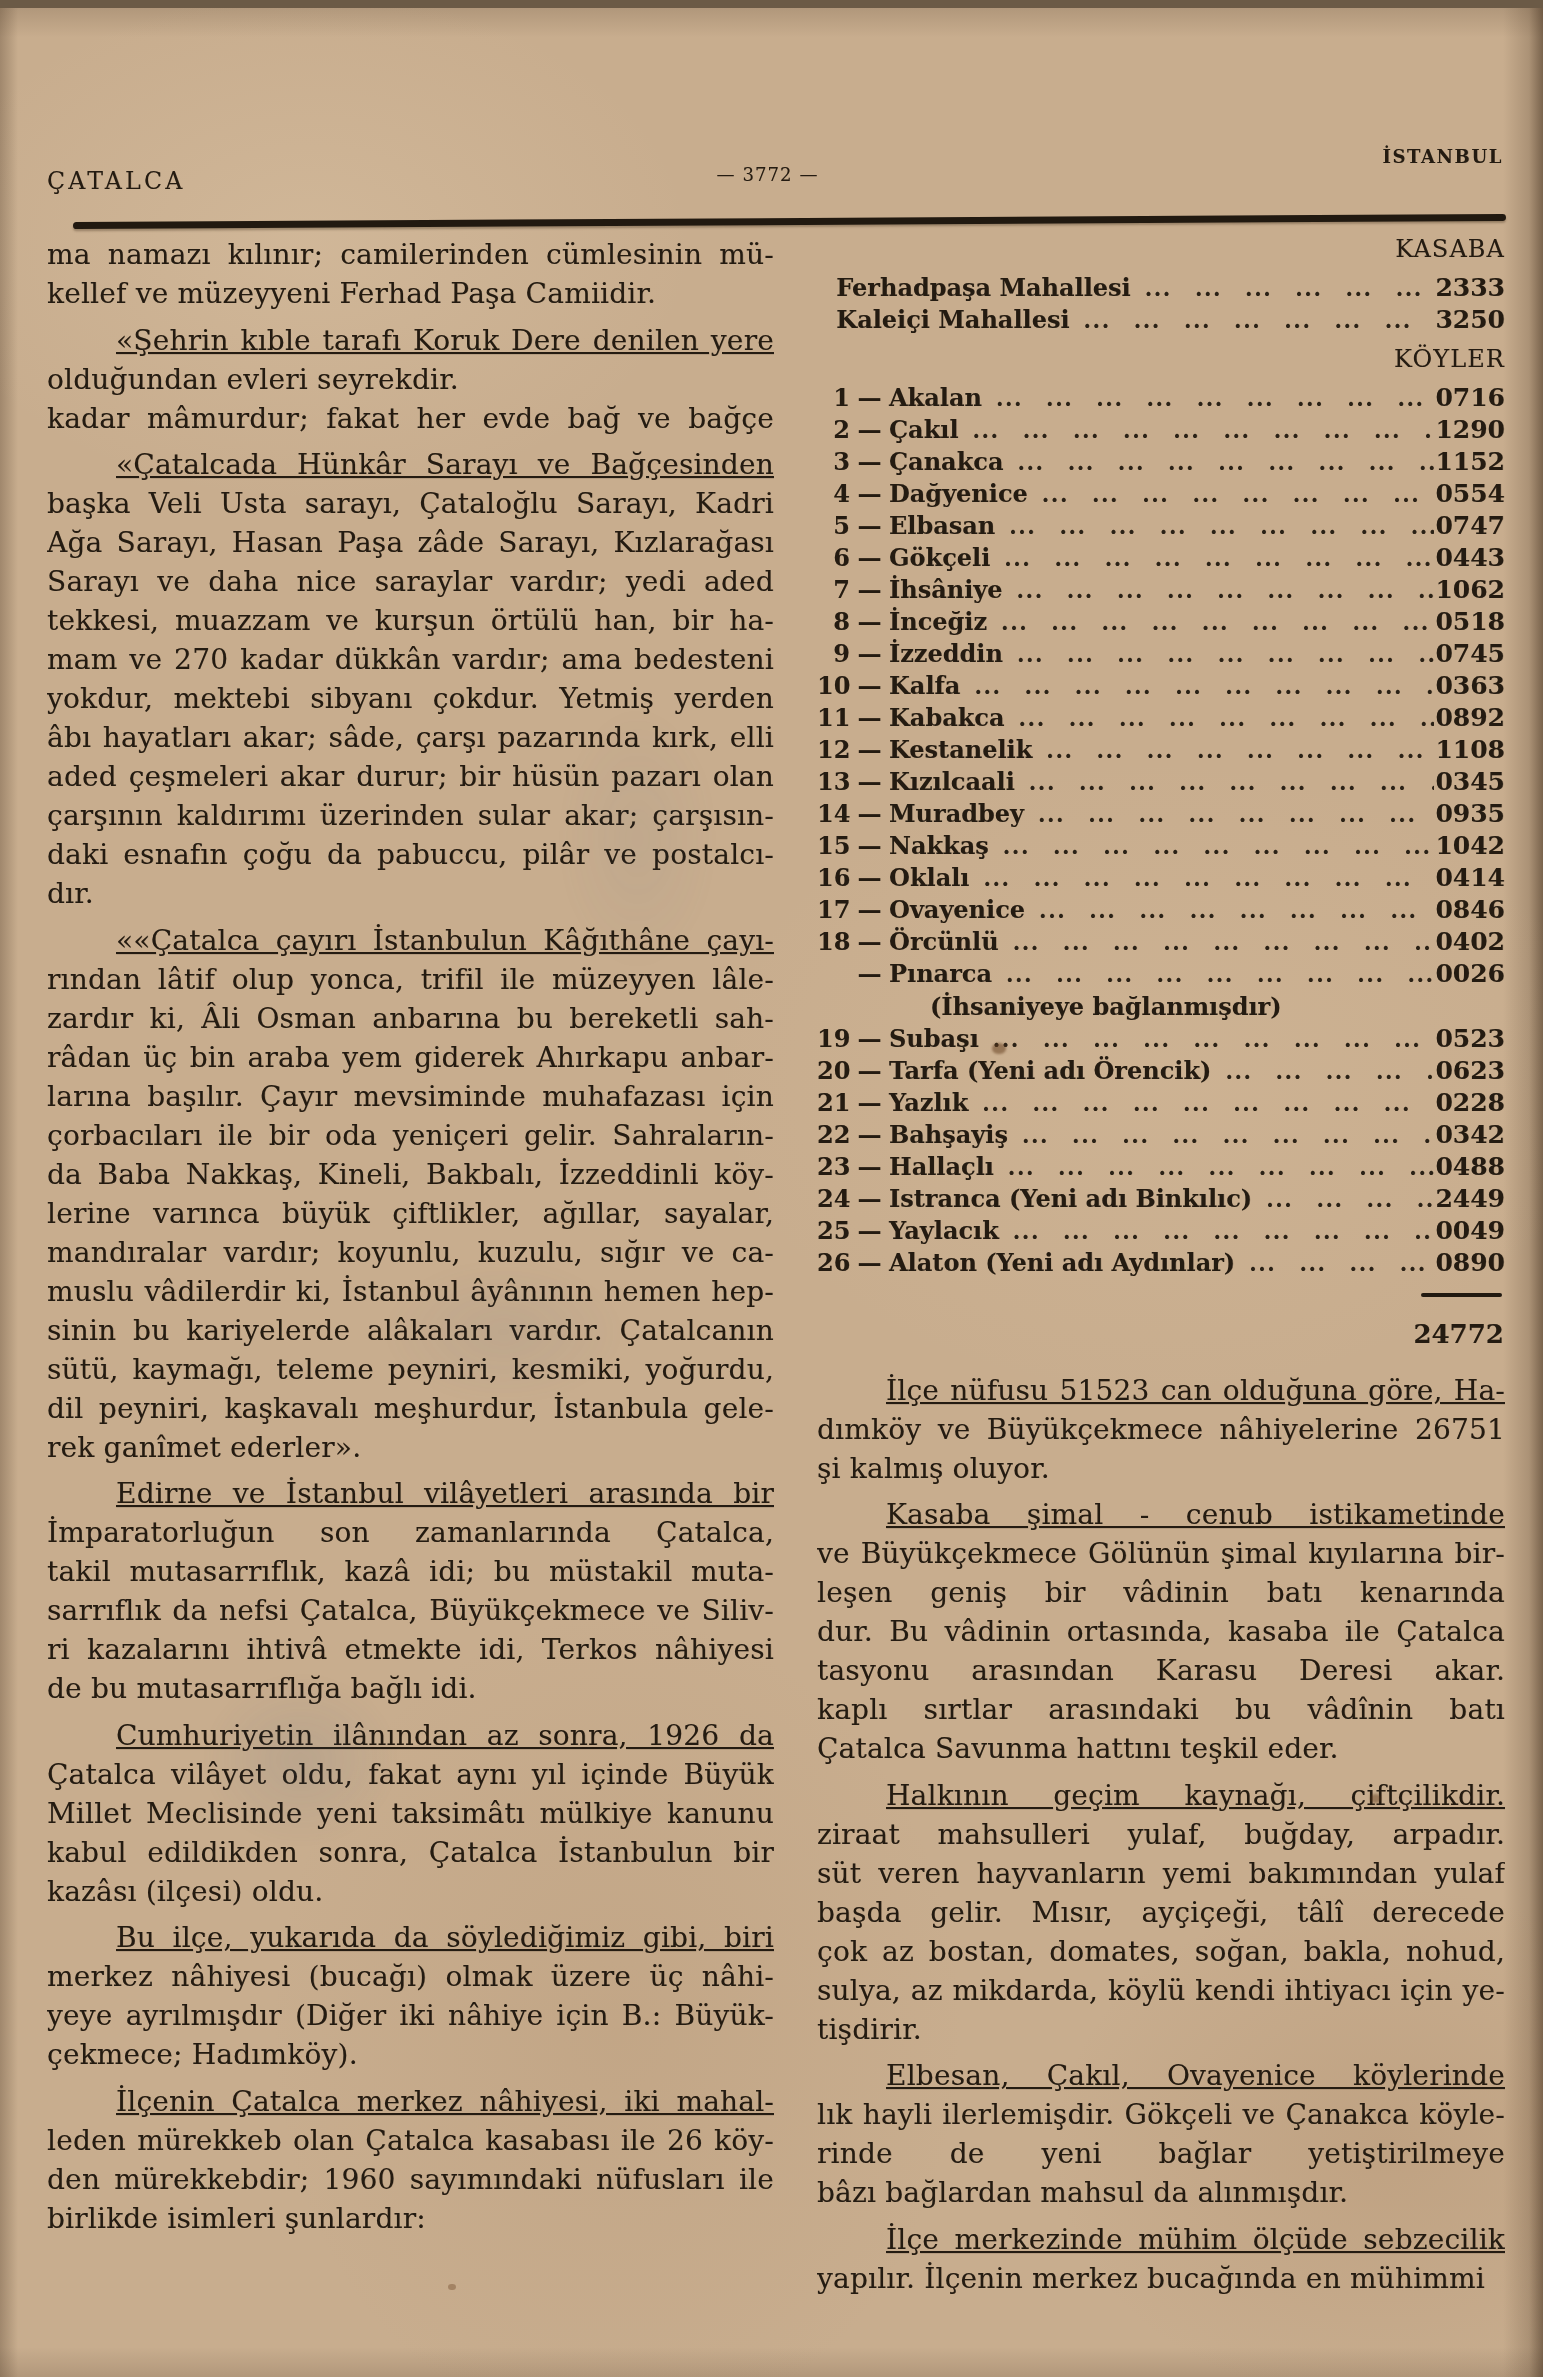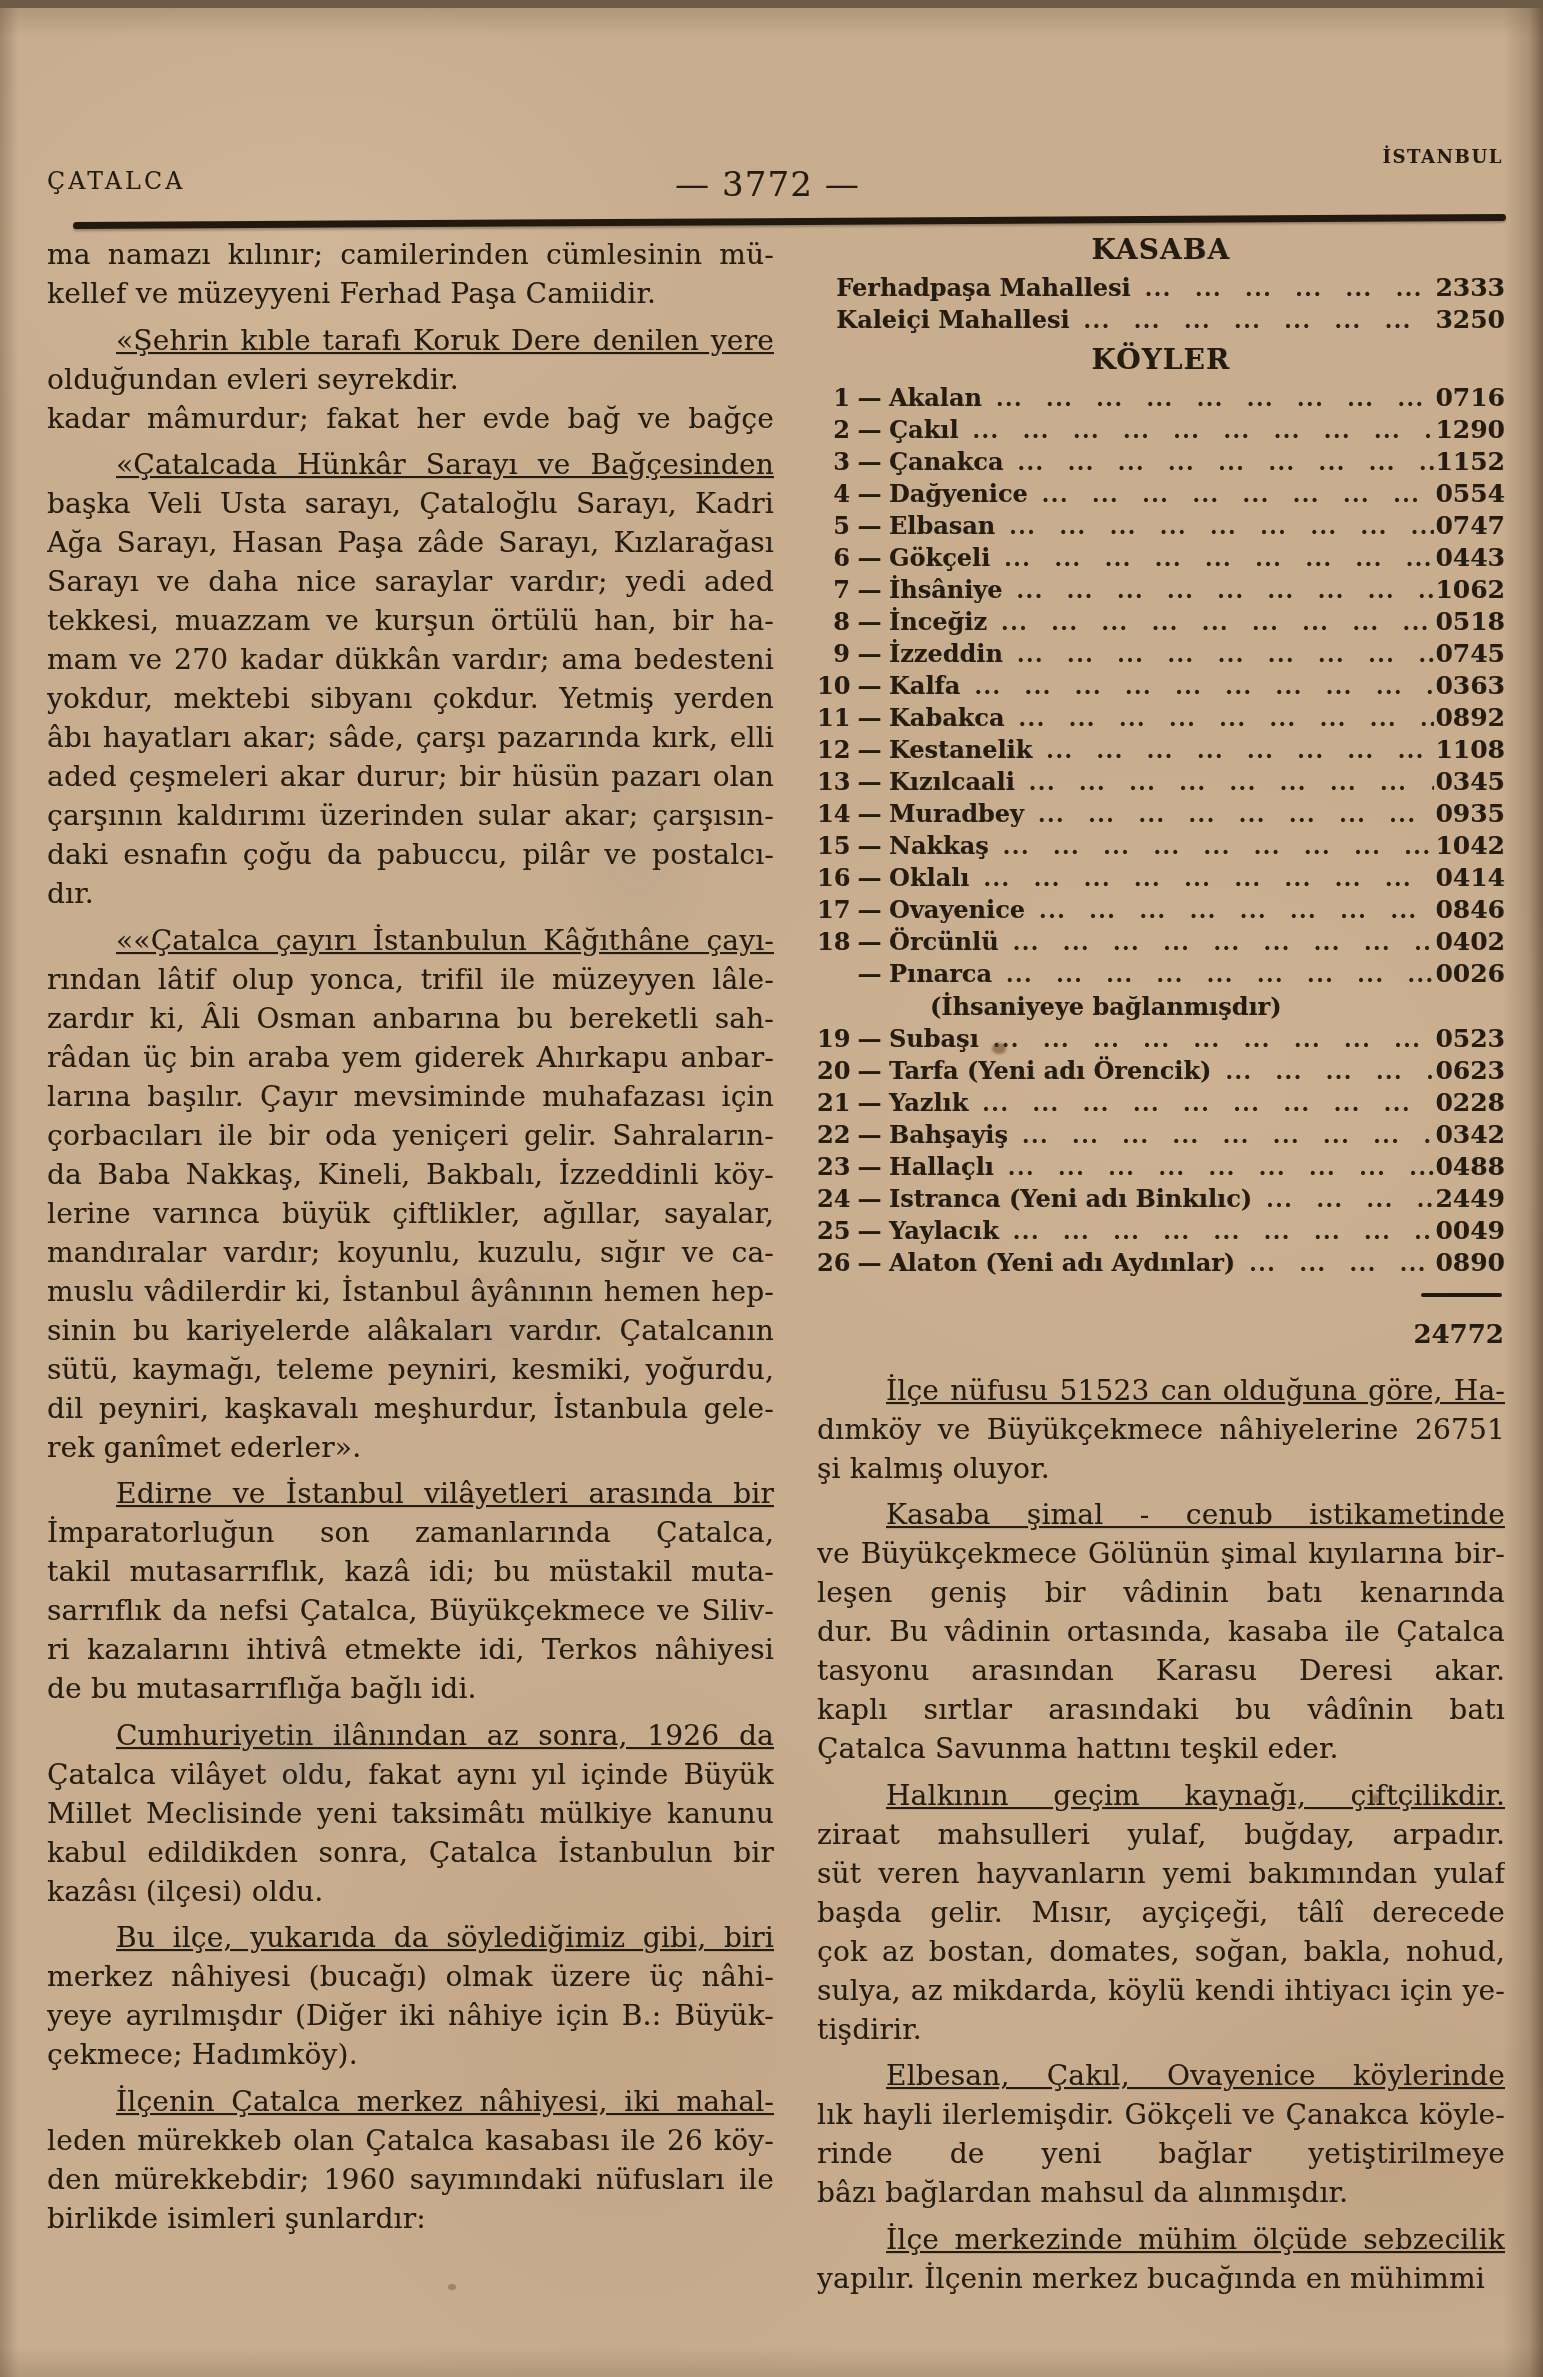--- a/index.html
+++ b/index.html
@@ -18,21 +18,21 @@
       linear-gradient(to left,  rgba(56,38,22,0.55) 0px, rgba(56,38,22,0.20) 14px, rgba(56,38,22,0) 40px),
       linear-gradient(to right, rgba(56,38,22,0.28) 0px, rgba(56,38,22,0) 18px),
       linear-gradient(to top,   rgba(56,38,22,0.20) 0px, rgba(56,38,22,0) 38px),
       linear-gradient(to bottom,rgba(56,38,22,0.16) 0px, rgba(56,38,22,0) 29.5px),
       #c8ad8e;
     text-shadow:0.3px 0.4px 0.5px rgba(35,25,15,0.30);
   }
   .abs{position:absolute;}
   
   .hdr-left  {left:47px;  top:159px; font-size:23.6px; letter-spacing:3.2px;}
-  .hdr-center{left:0; right:8px; top:156px; text-align:center; font-size:34px; letter-spacing:1.1px;}
+  .hdr-center{left:0; right:8px; top:156px; text-align:center; font-size:18px; letter-spacing:1.1px;}
   .hdr-right {right:40px; top:138px; font-size:18px; font-weight:bold; letter-spacing:1.6px;}
   .head-rule{
     left:73px; top:210px; width:1433px; height:7px;
     background:#211910; border-radius:3.8px;
     transform:rotate(-0.33deg);
     box-shadow:0 2.1px 2.1px rgba(70,52,32,0.35);
   }
   
   .col{position:absolute;}
   .col-left {left:47px;  top:227px; width:727px;}
@@ -40,21 +40,21 @@
   .para{margin:0 0 7.5px 0;}
   .line{
     font-size:28px; line-height:39px; height:39px;
     text-align:justify; text-align-last:justify;
     letter-spacing:0.2px; overflow:hidden; white-space:normal;
   }
   .line.last{text-align-last:left;}
   .para.indent .line:first-child{text-indent:69px;text-decoration:underline;}
   
   .sec-title{
-    text-align:center; font-weight:bold; font-size:28px;
+    text-align:right; font-weight:normal; font-size:24px;
     height:40px; line-height:35px; letter-spacing:1.1px;
   }
   .koyler-title{margin-top:6.4px;}
   .t-row{
     display:flex; align-items:baseline;
     height:32px; font-weight:bold; font-size:24px; line-height:32px;
     white-space:nowrap;
   }
   .t-row.mahalle{padding-left:19.3px;}
   .row-no{width:33px; text-align:right; flex:0 0 auto;}

